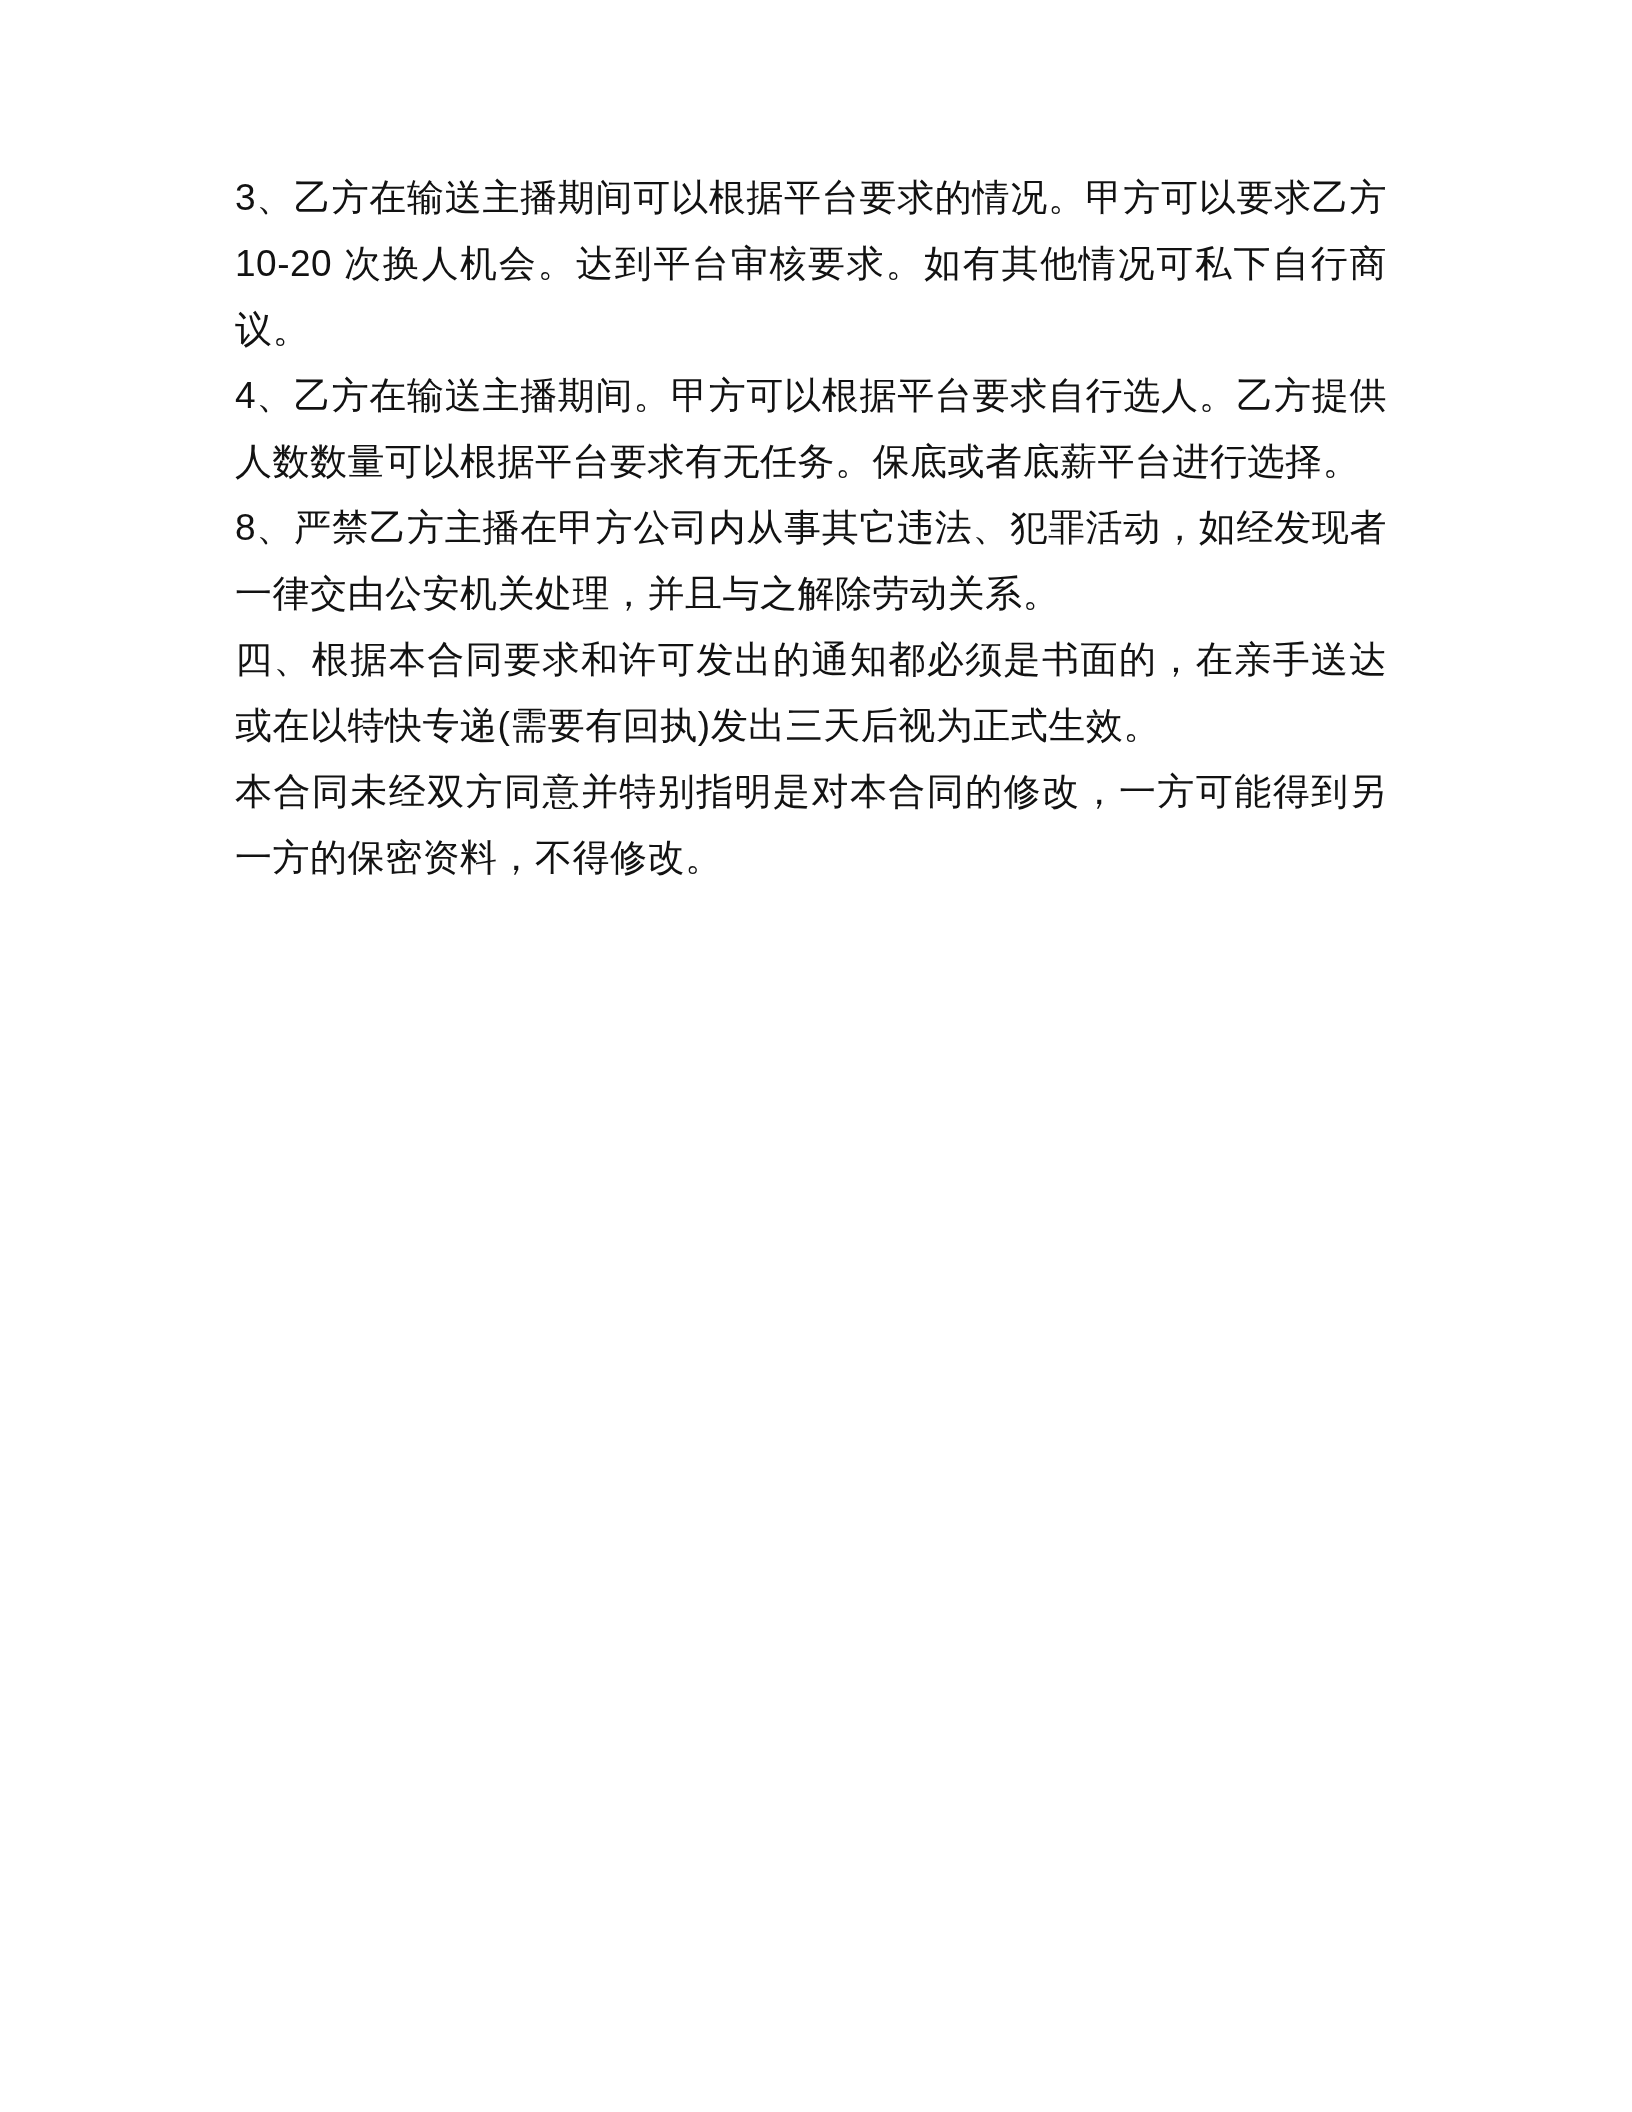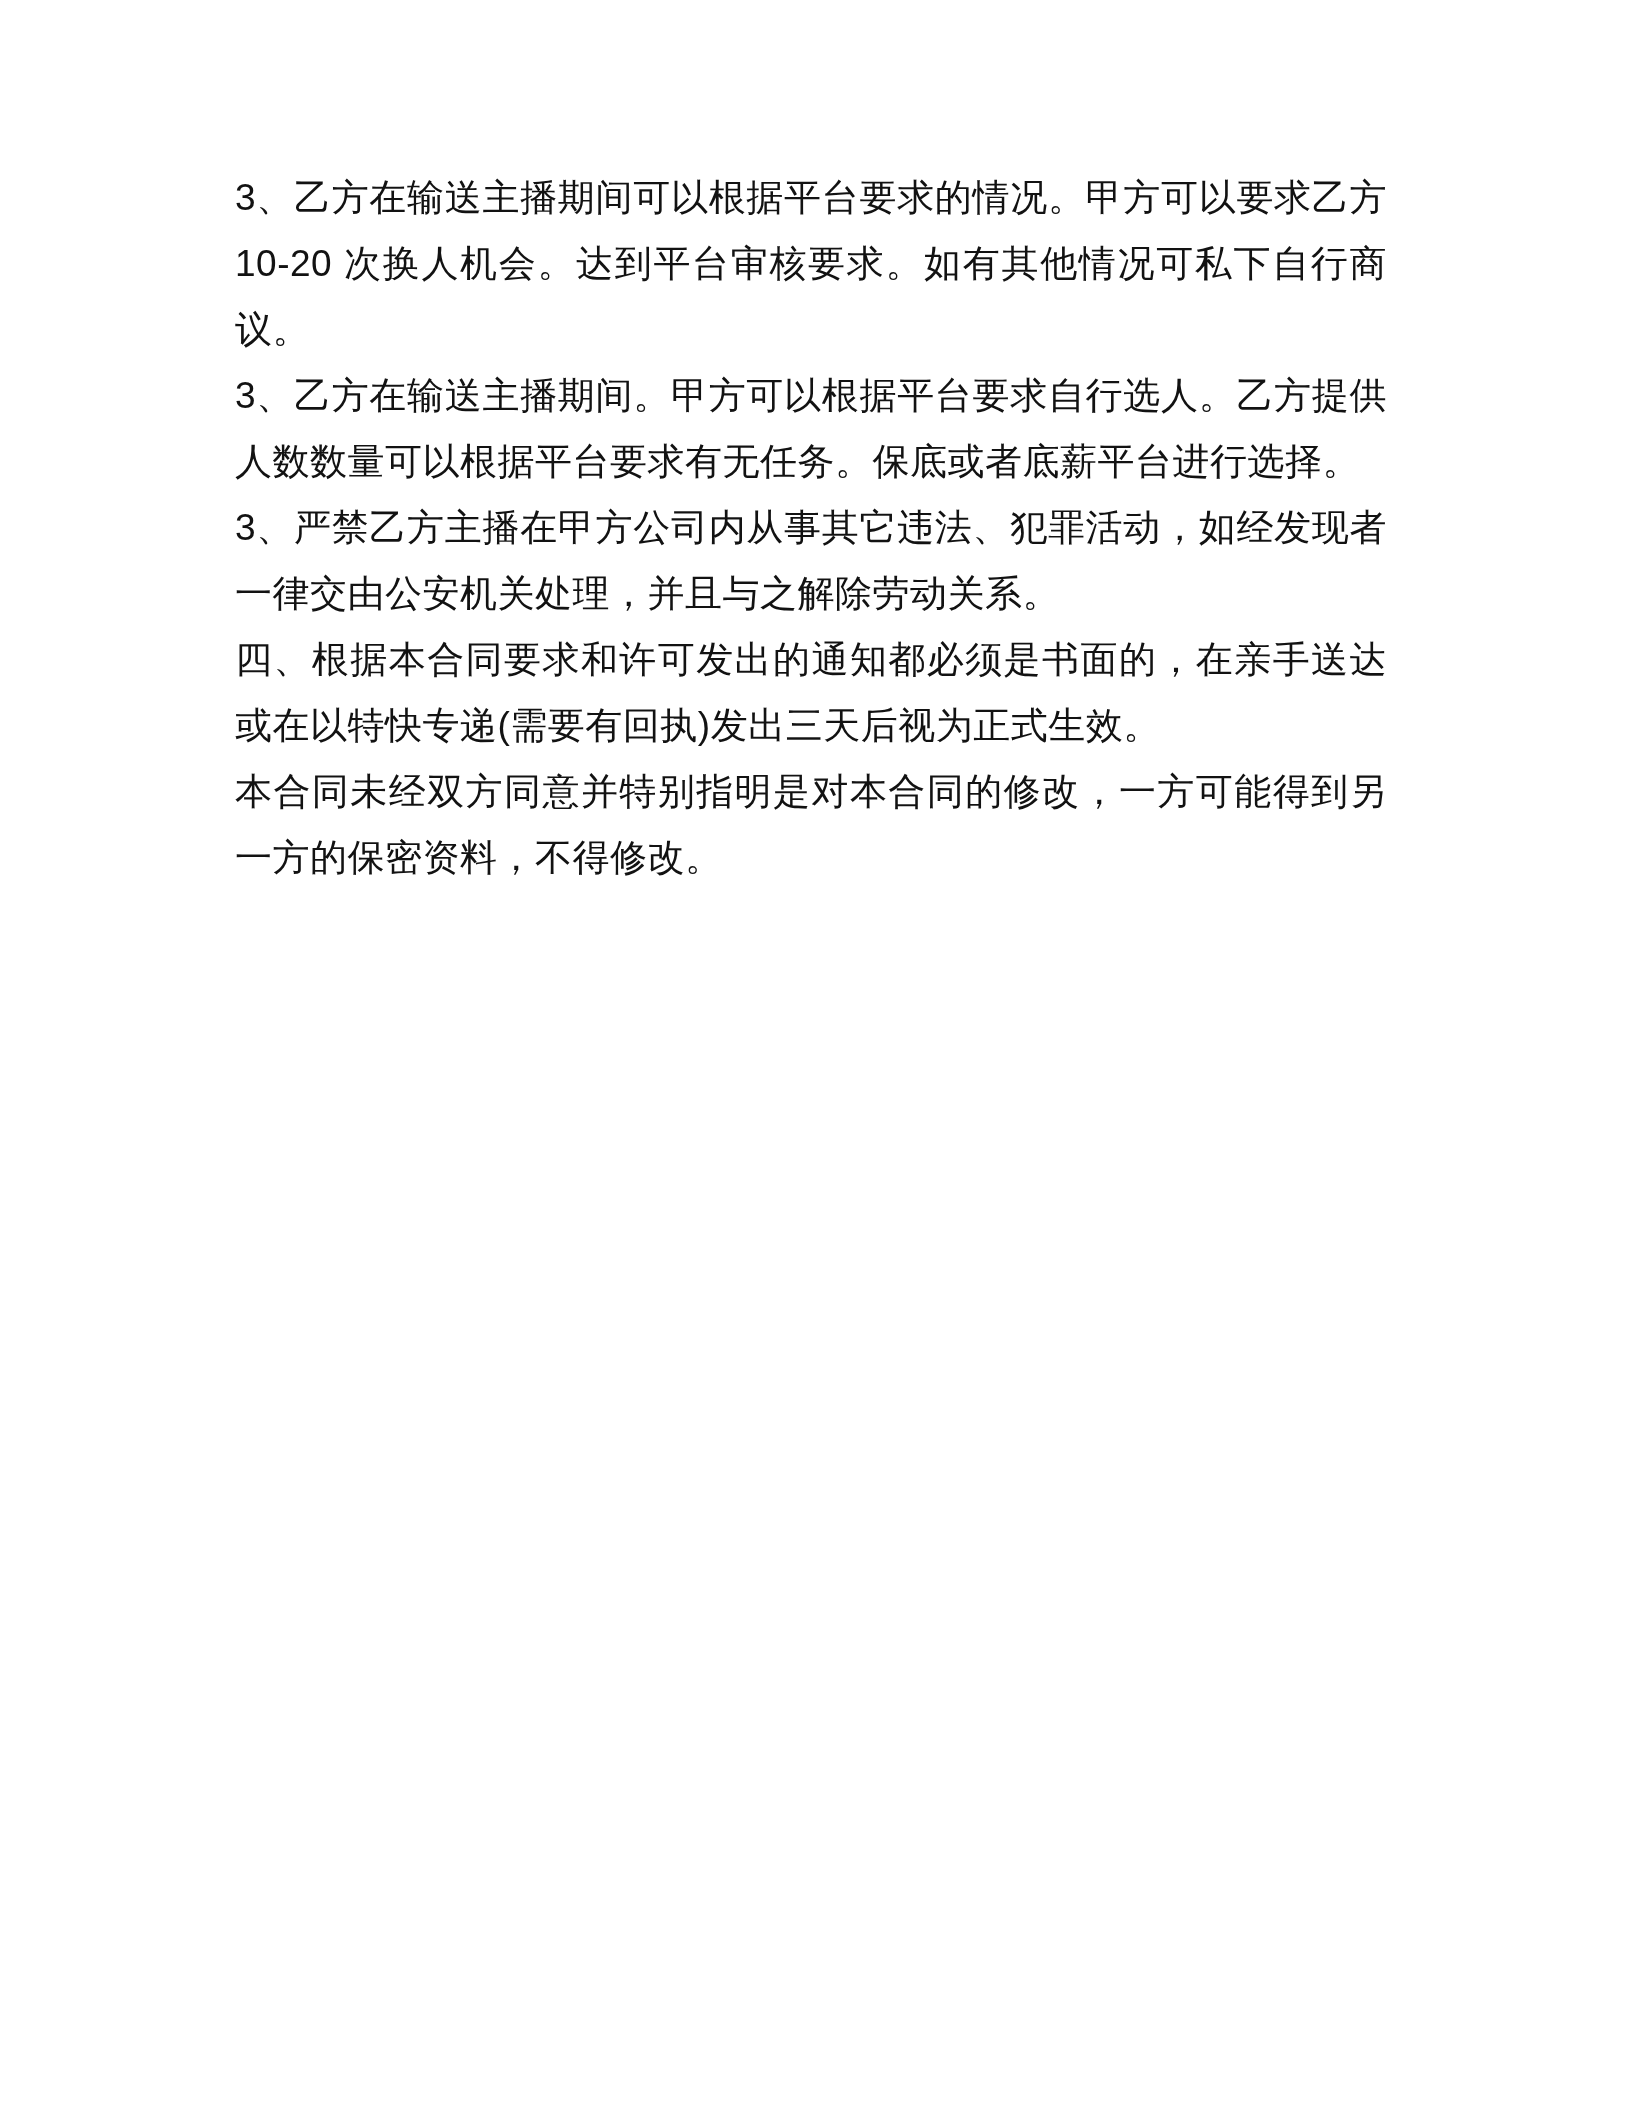--- a/index.html
+++ b/index.html
@@ -29,18 +29,18 @@
     letter-spacing: 0.5px;
     word-break: break-all;
   }
 </style>
 </head>
 <body>
 
 <div class="page">
   <div class="content">
     <p>3、乙方在输送主播期间可以根据平台要求的情况。甲方可以要求乙方 10-20 次换人机会。达到平台审核要求。如有其他情况可私下自行商议。</p>
-    <p>3、乙方在输送主播期间。甲方可以根据平台要求自行选人。乙方提供人数数量可以根据平台要求有无任务。保底或者底薪平台进行选择。</p>
-    <p>3、严禁乙方主播在甲方公司内从事其它违法、犯罪活动，如经发现者一律交由公安机关处理，并且与之解除劳动关系。</p>
+    <p>4、乙方在输送主播期间。甲方可以根据平台要求自行选人。乙方提供人数数量可以根据平台要求有无任务。保底或者底薪平台进行选择。</p>
+    <p>8、严禁乙方主播在甲方公司内从事其它违法、犯罪活动，如经发现者一律交由公安机关处理，并且与之解除劳动关系。</p>
     <p>四、根据本合同要求和许可发出的通知都必须是书面的，在亲手送达或在以特快专递(需要有回执)发出三天后视为正式生效。</p>
     <p>本合同未经双方同意并特别指明是对本合同的修改，一方可能得到另一方的保密资料，不得修改。</p>
   </div>
 </div>
 
 </body></html>

